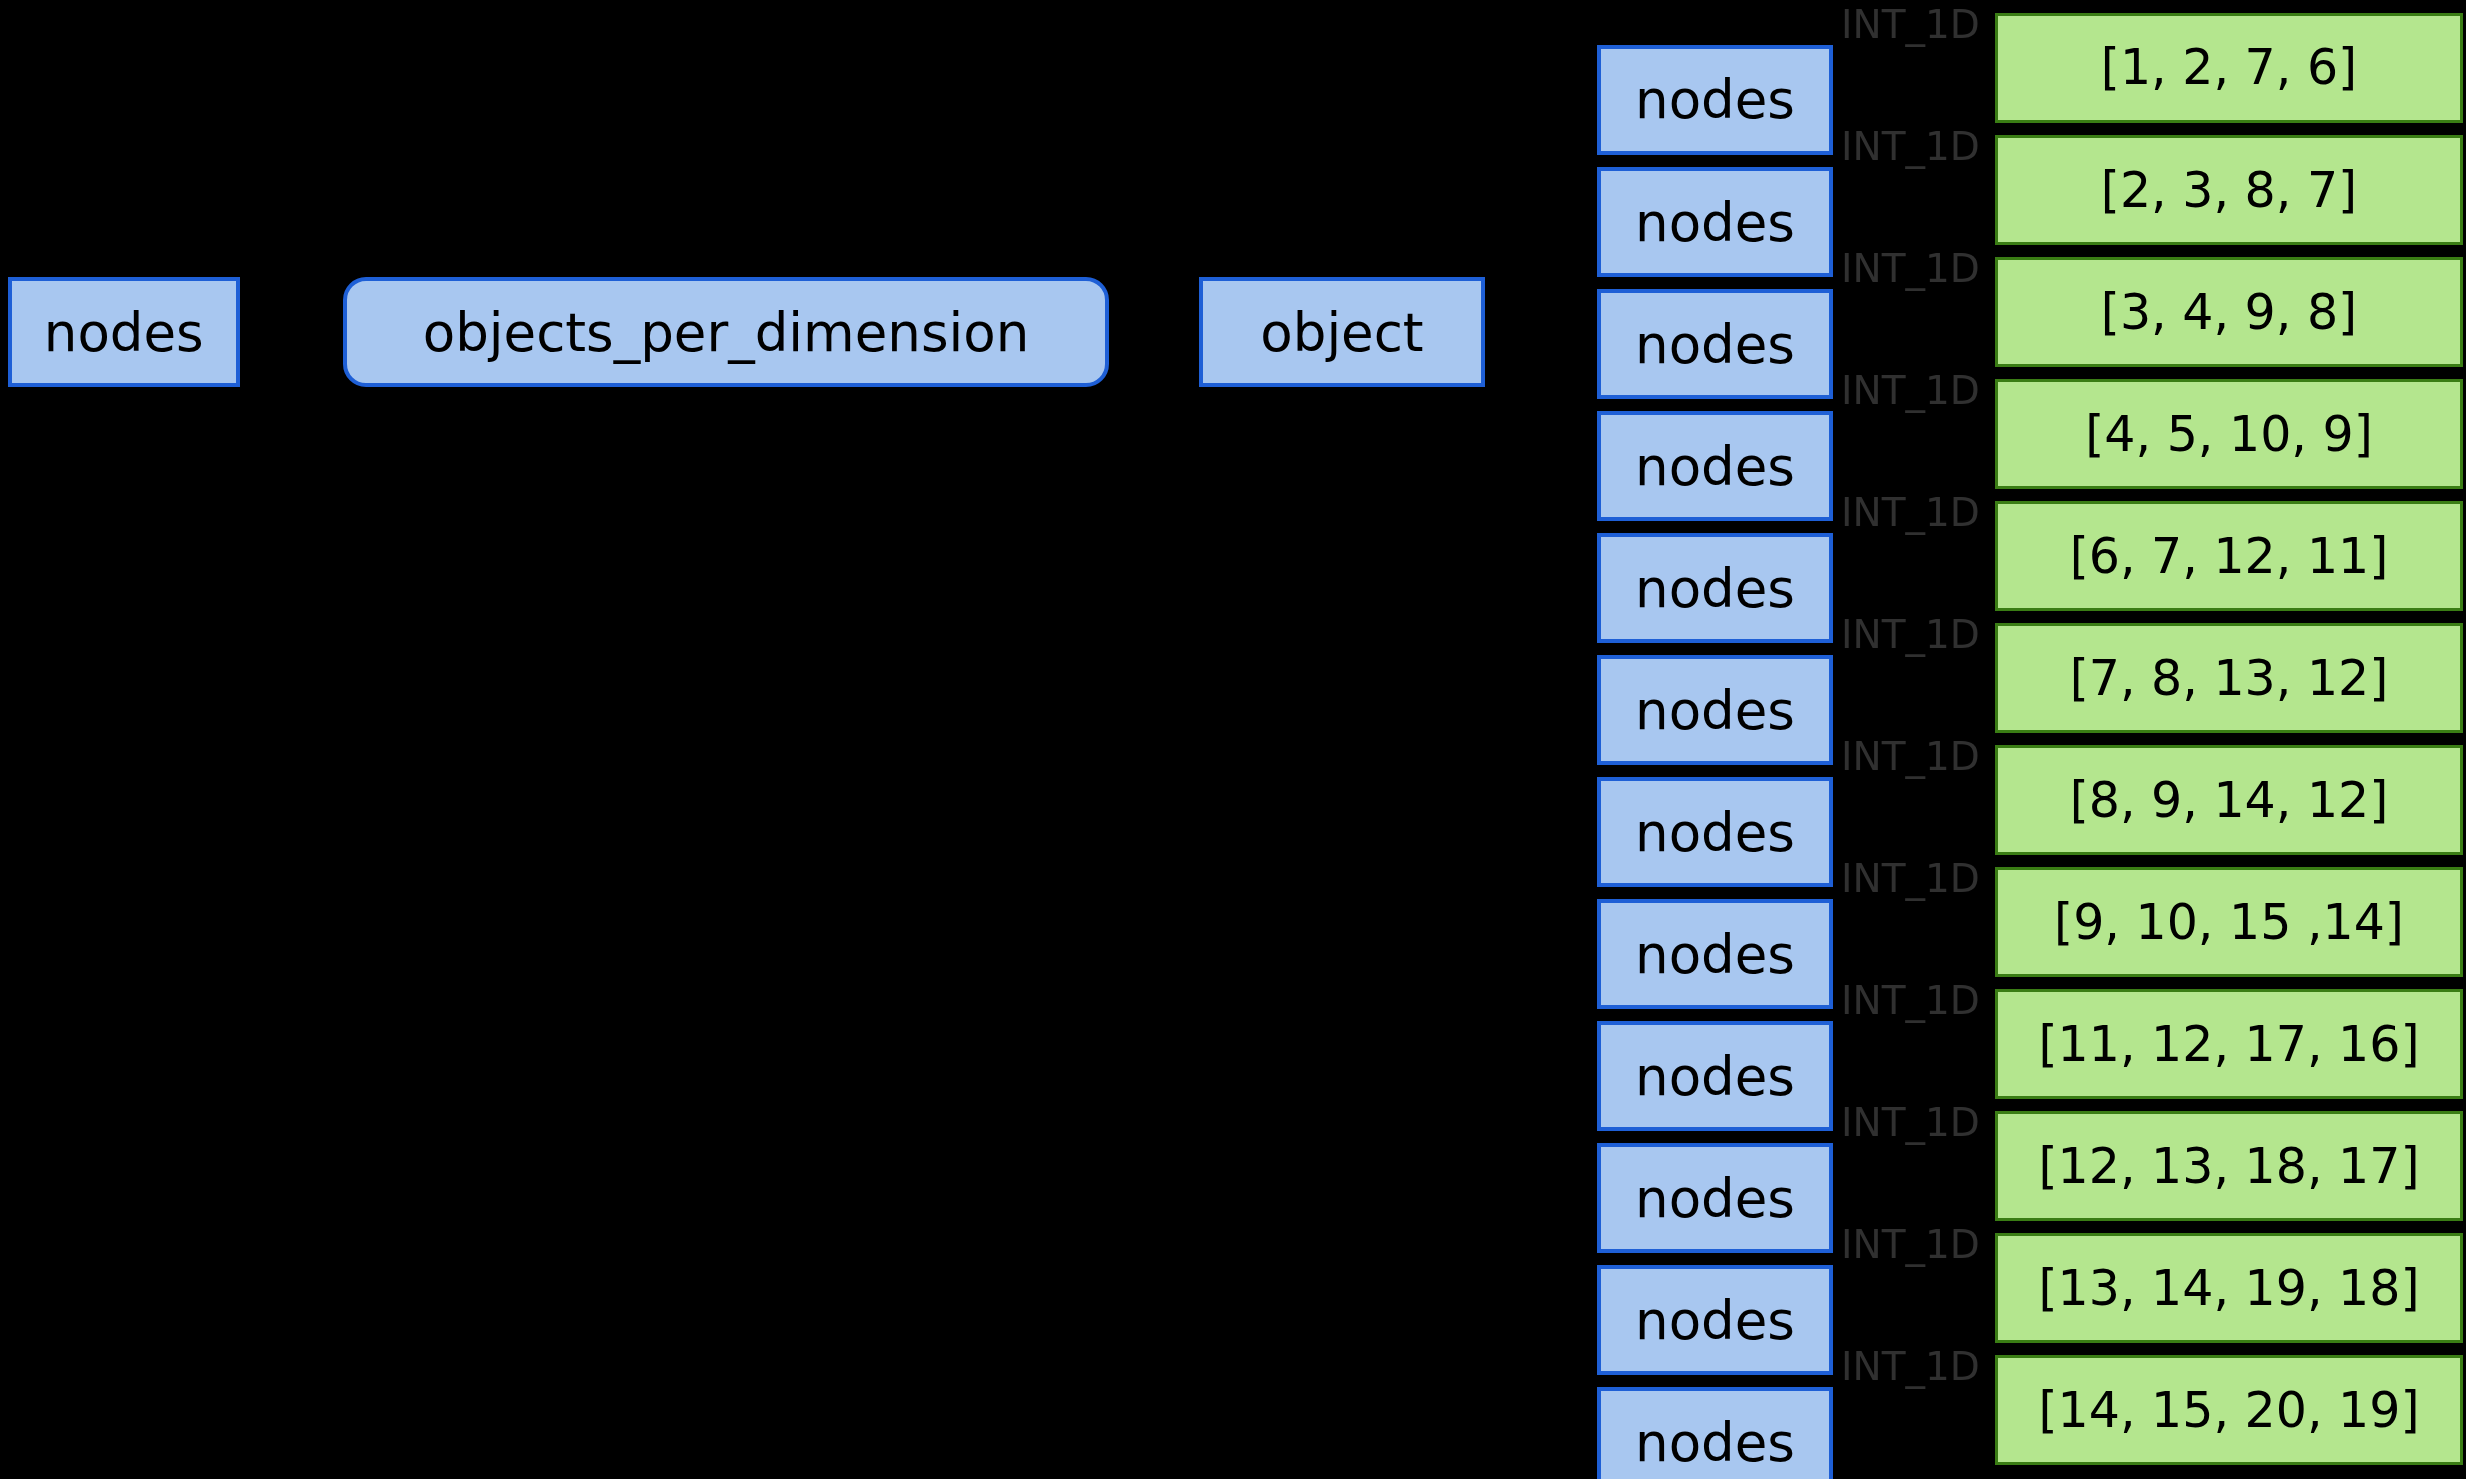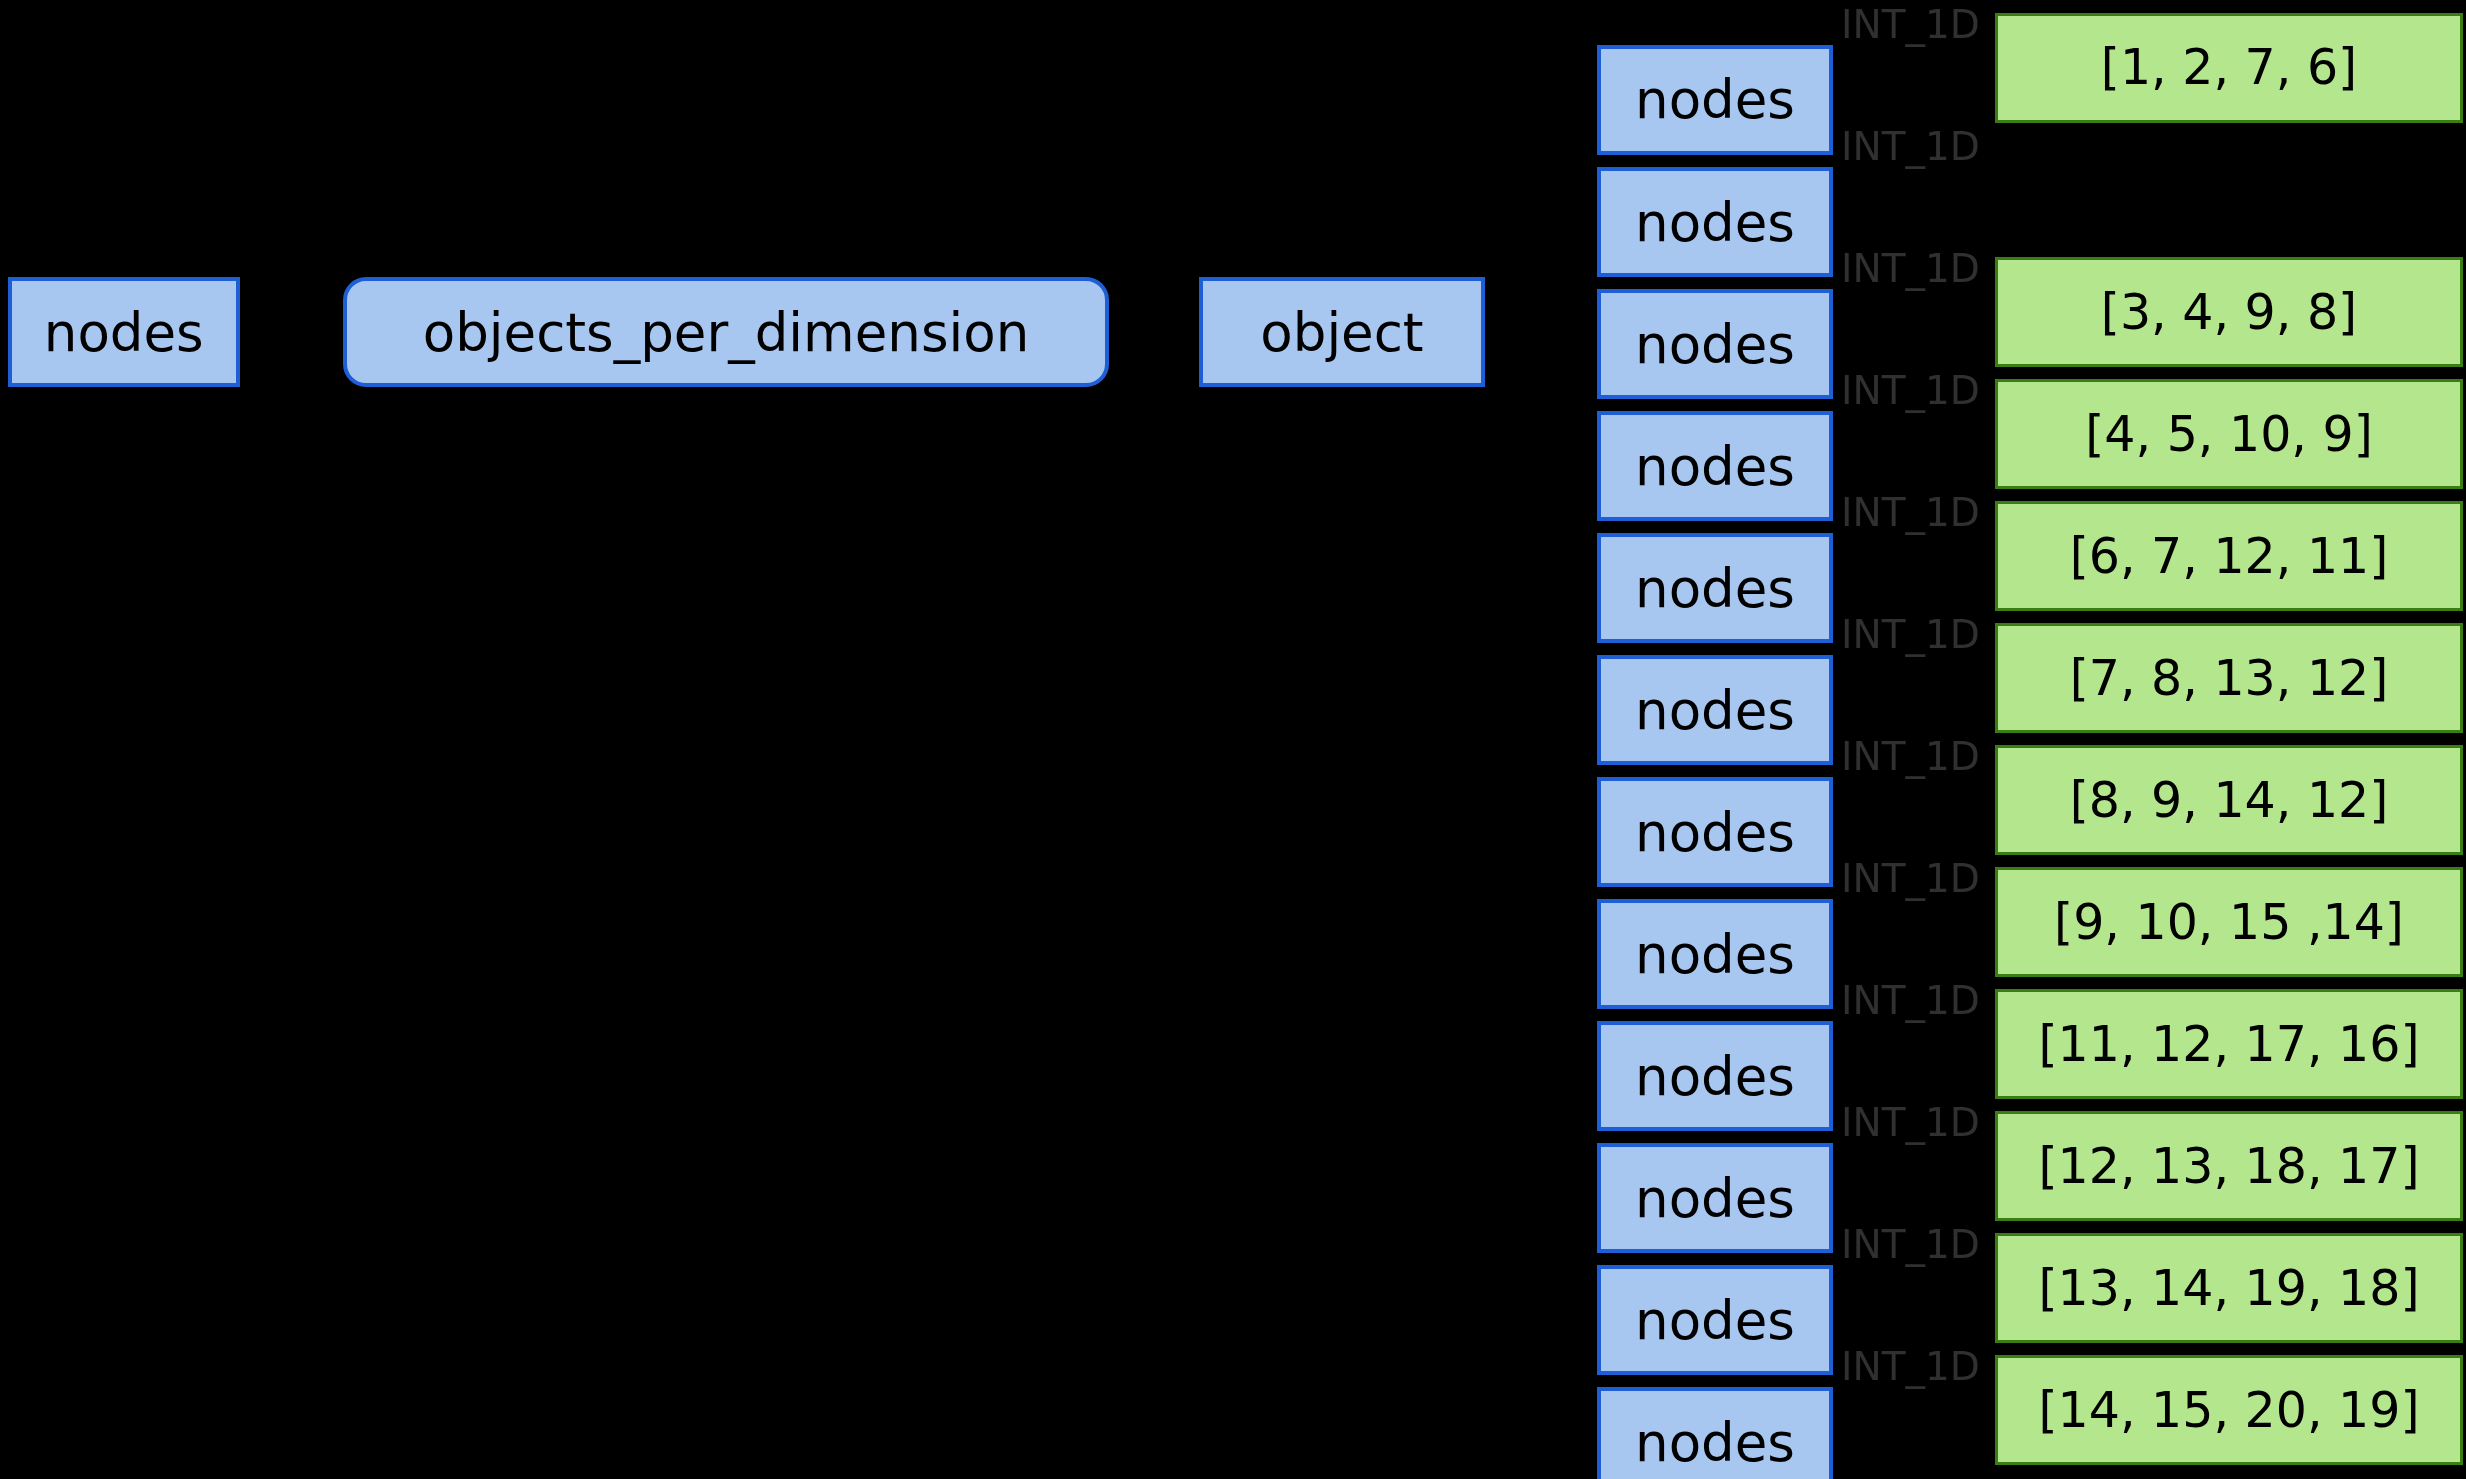--- a/index.html
+++ b/index.html
@@ -110,20 +110,23 @@
     <span class="edge-label">INT_1D</span>
     <div class="box green value-box">
       <span>[1, 2, 7, 6]</span>
     </div>
   </div>
       <div class="row" style="top: 135px;">
     <div class="box blue node-box">
       <span>nodes</span>
     </div>
     <span class="edge-label">INT_1D</span>
+    <div class="box green value-box">
+      <span>[2, 3, 8, 7]</span>
+    </div>
   </div>
       <div class="row" style="top: 257px;">
     <div class="box blue node-box">
       <span>nodes</span>
     </div>
     <span class="edge-label">INT_1D</span>
     <div class="box green value-box">
       <span>[3, 4, 9, 8]</span>
     </div>
   </div>

